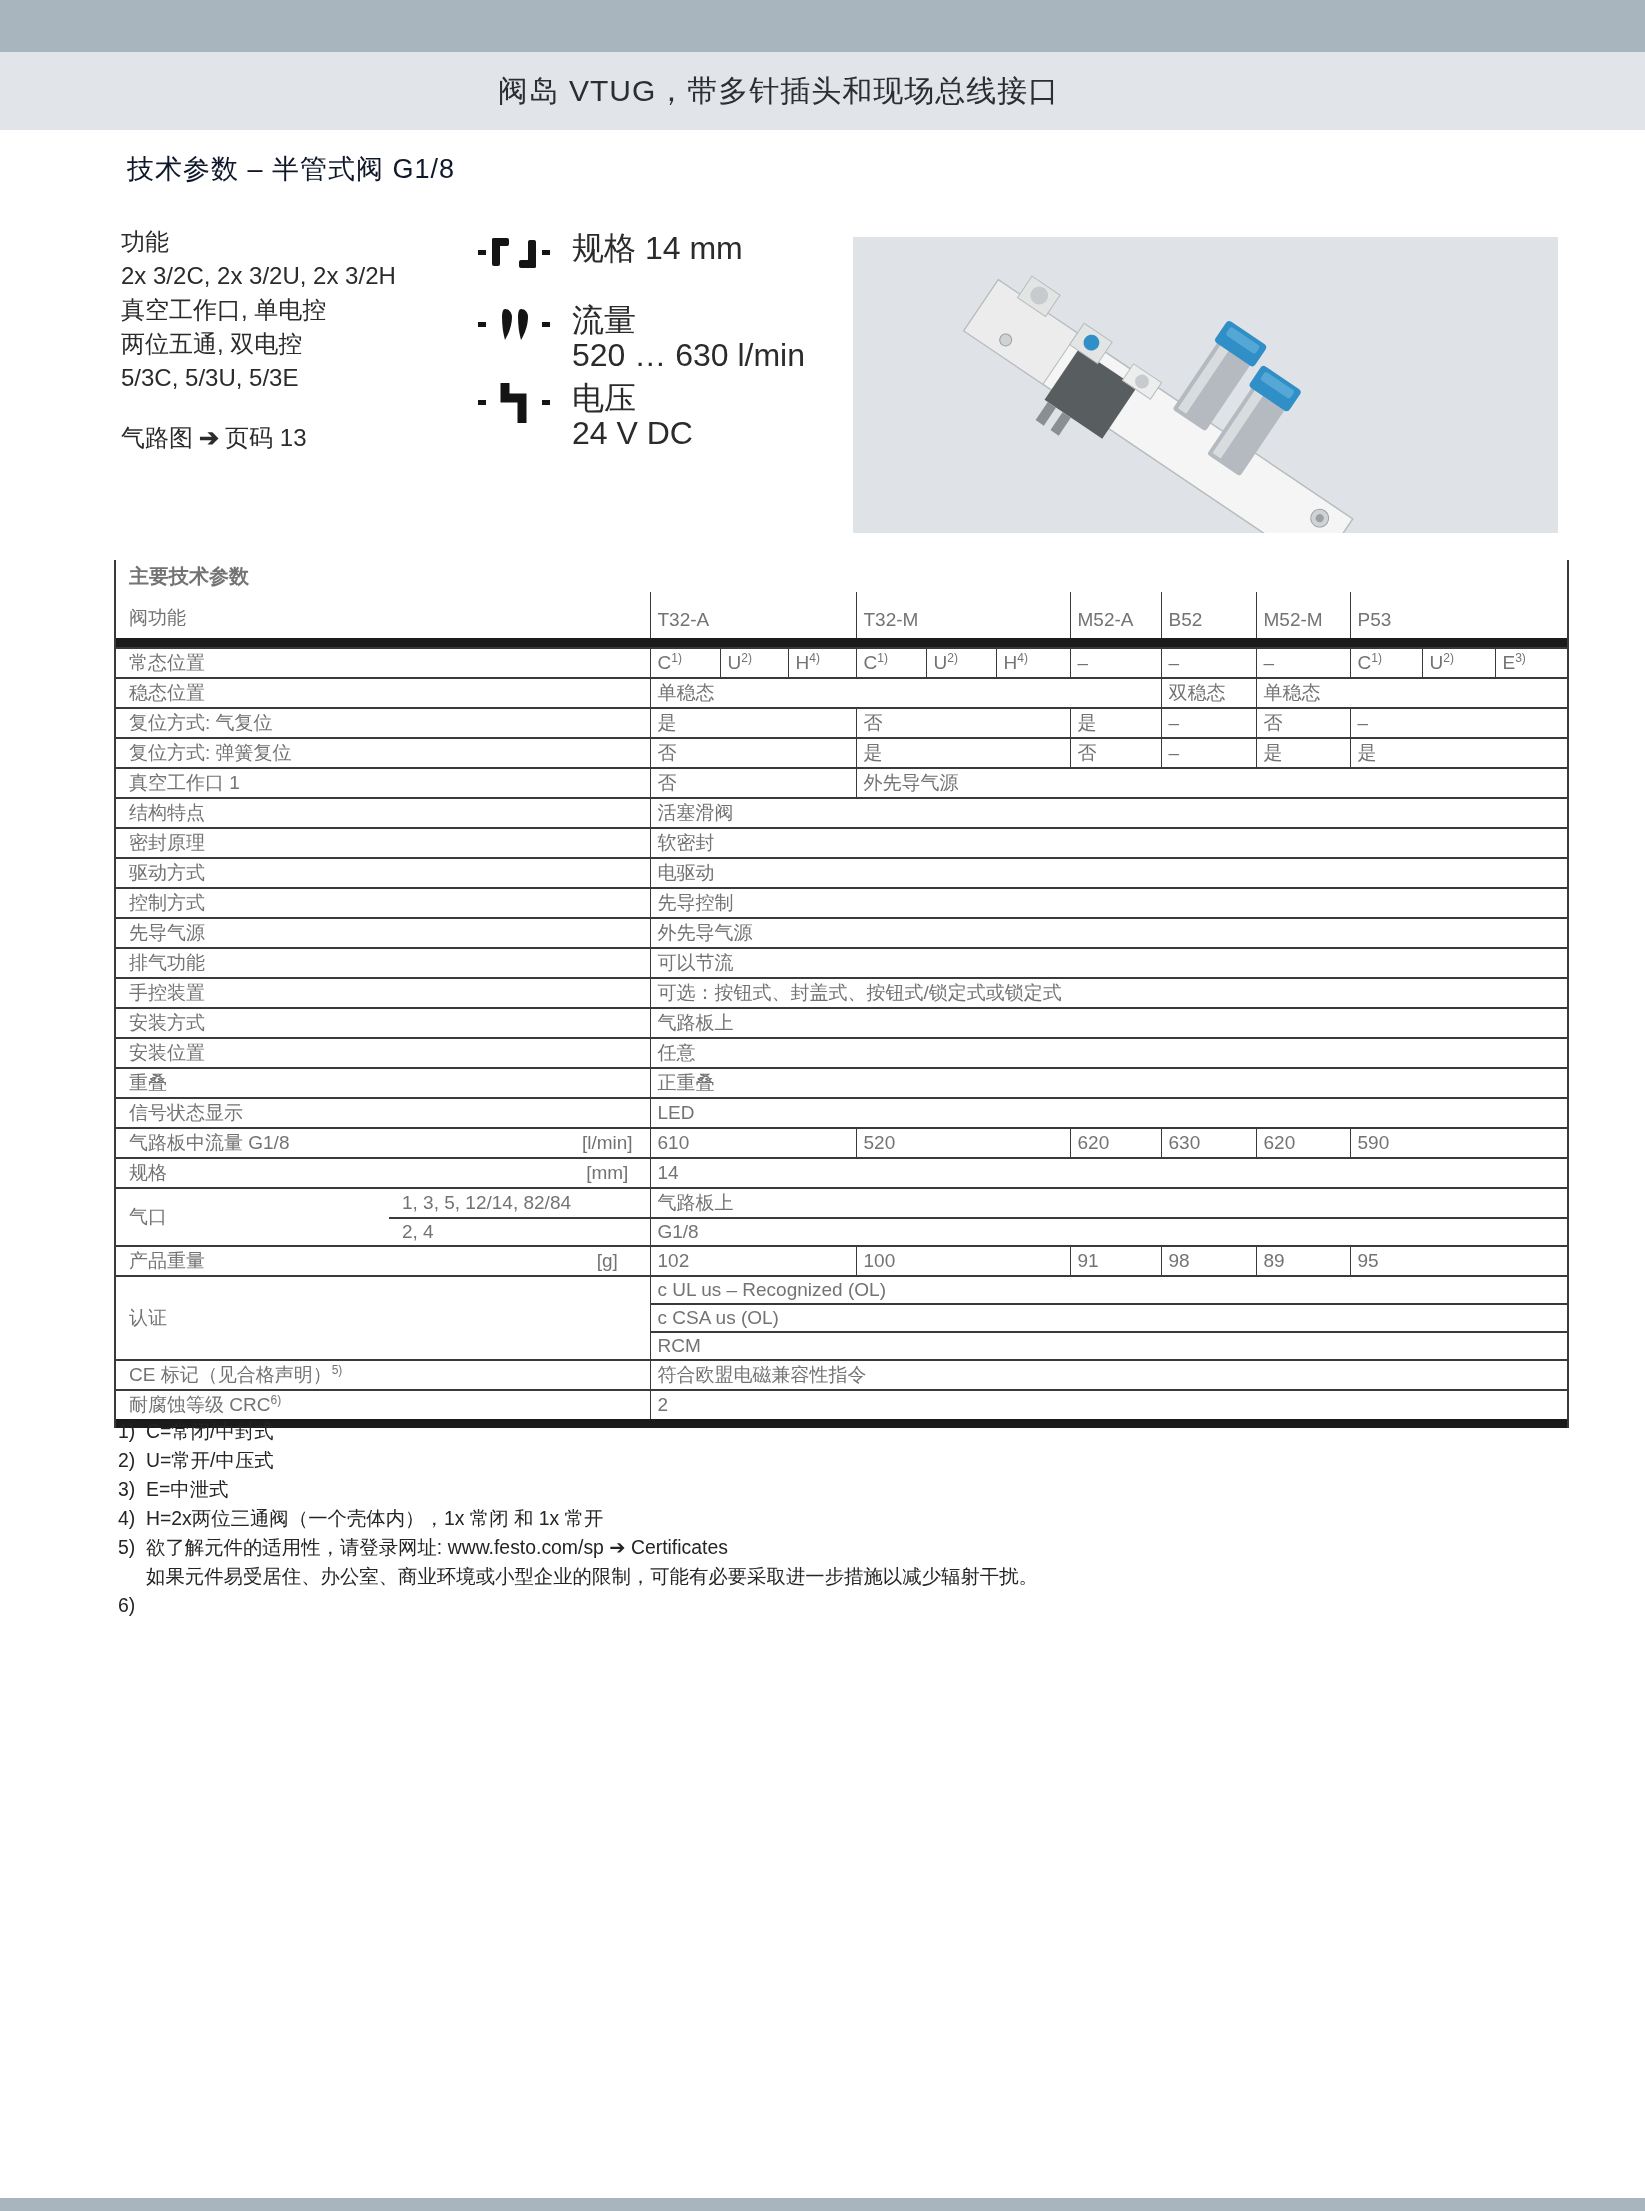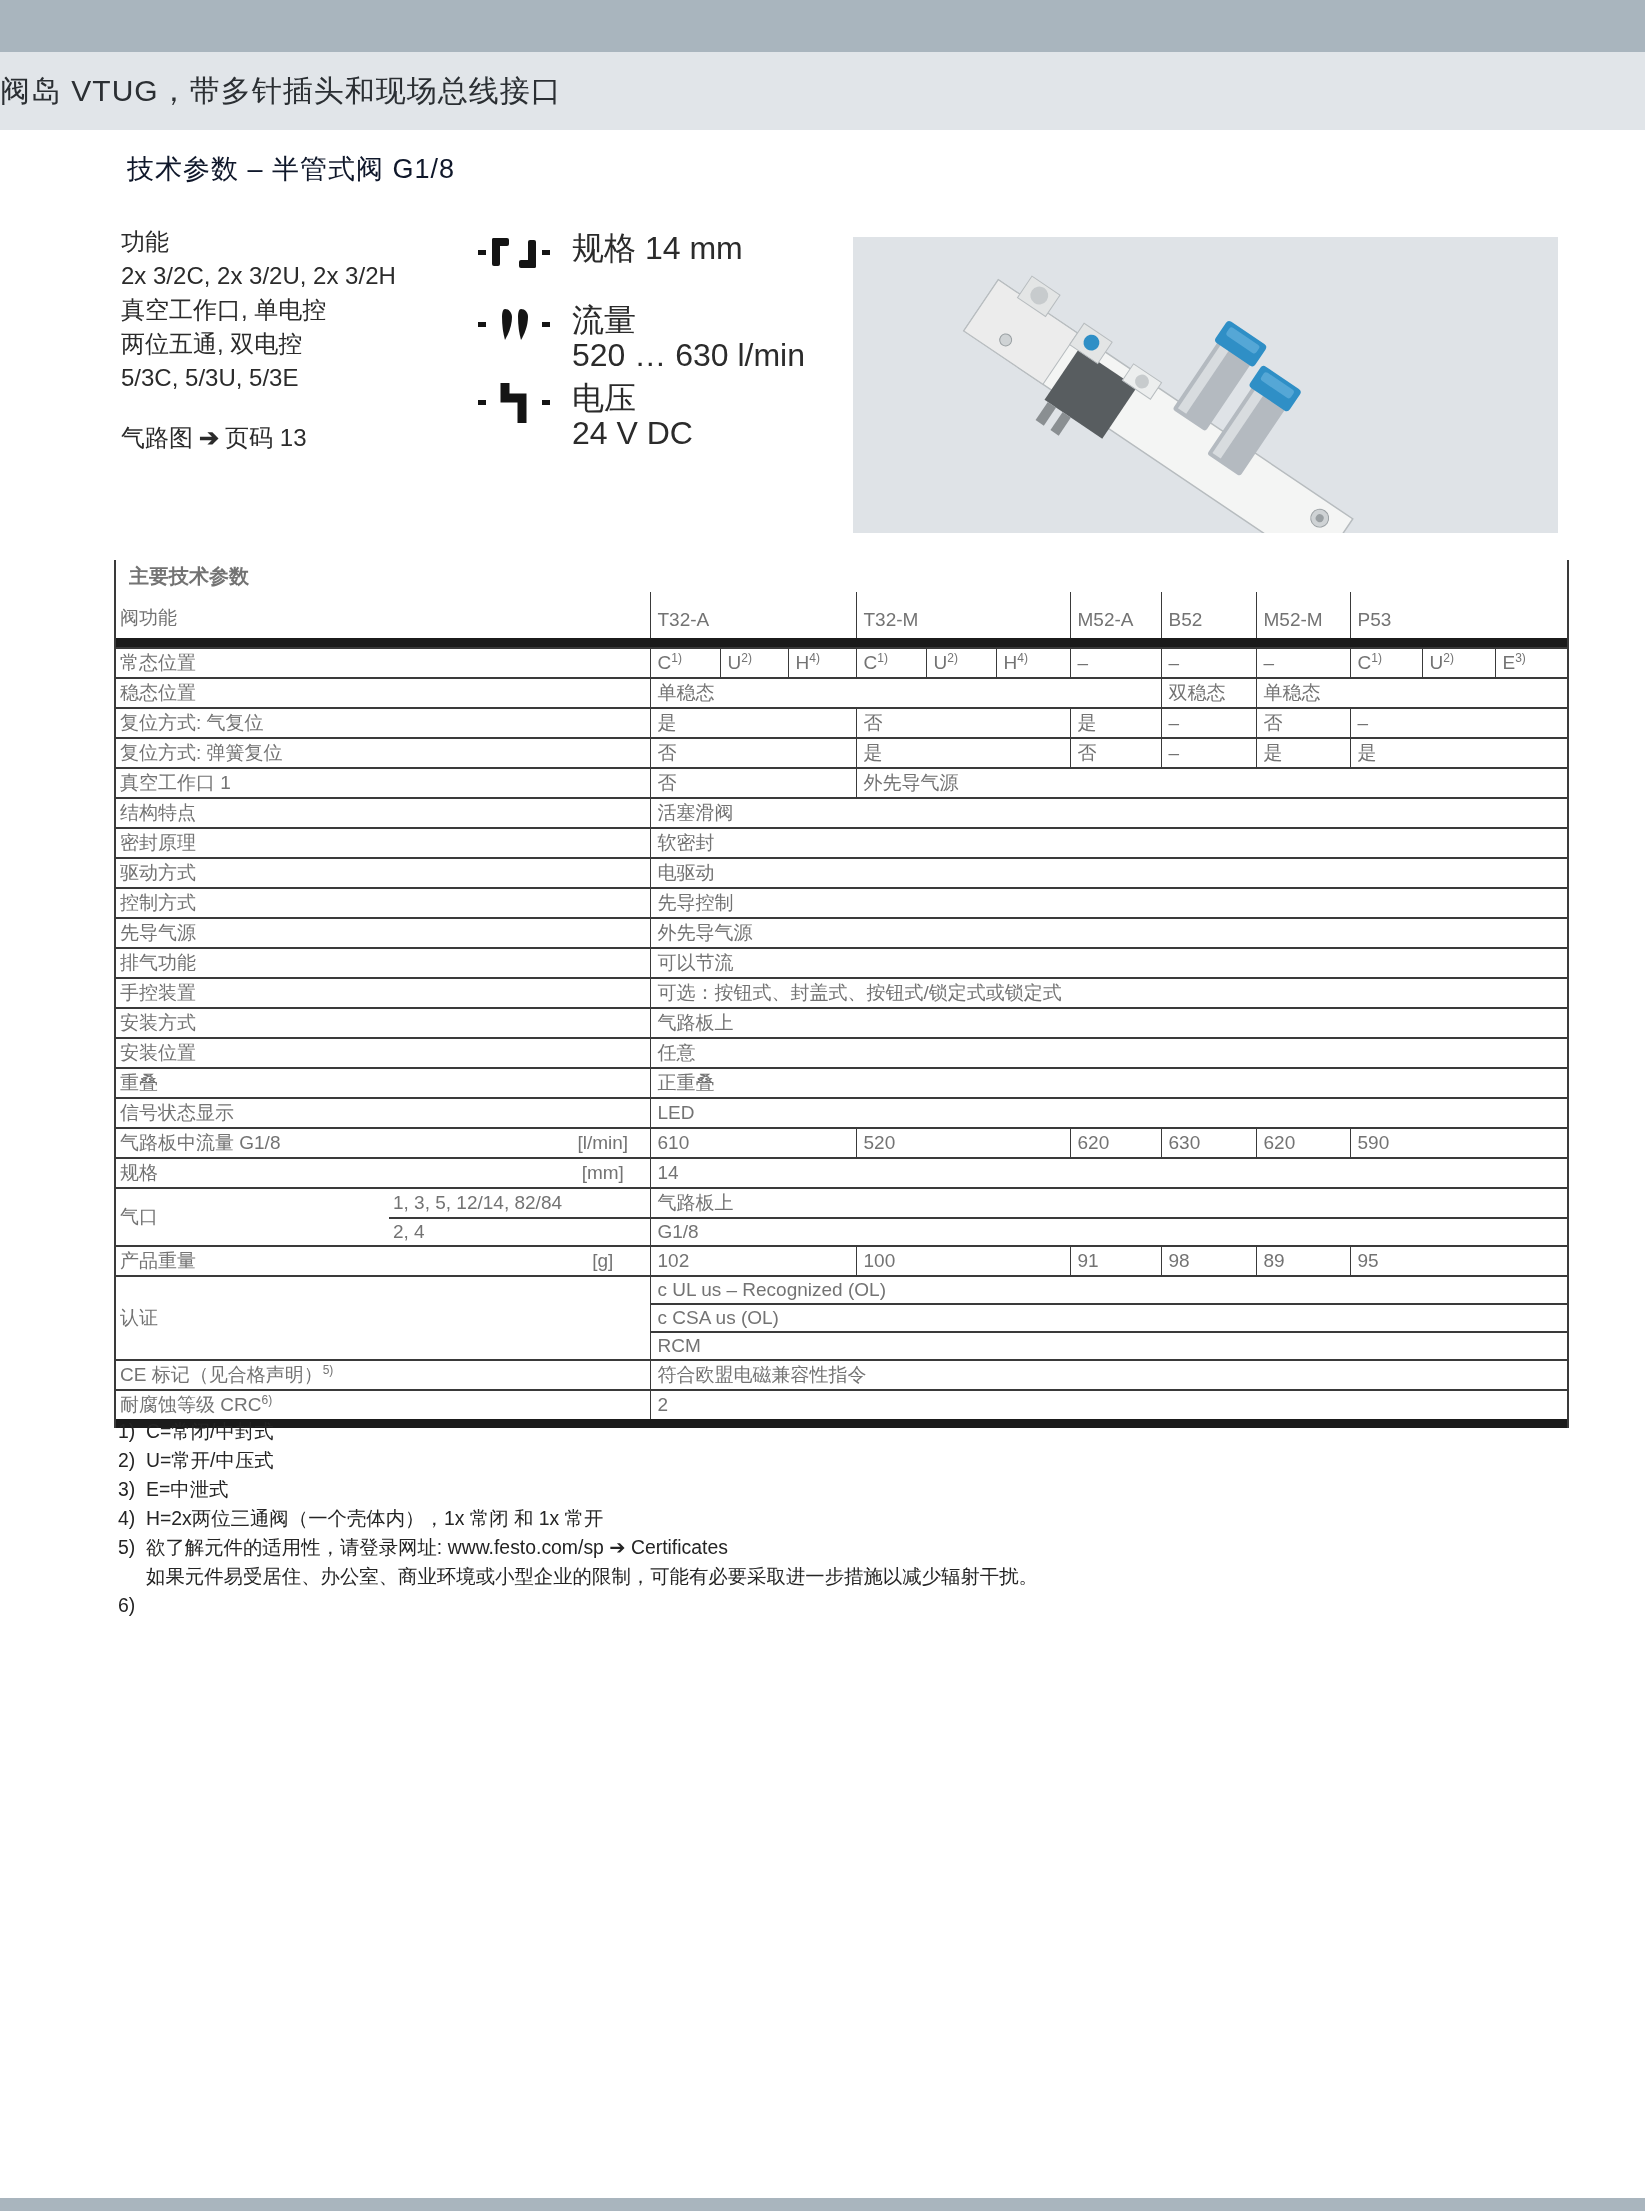--- a/index.html
+++ b/index.html
@@ -3,21 +3,21 @@
 <meta charset="utf-8">
 <style>
   html,body{margin:0;padding:0;}
   body{
     width:1646px;height:2212px;position:relative;background:#ffffff;
     font-family:"Liberation Sans",sans-serif;color:#1c1c1c;overflow:hidden;
   }
   .topbar{position:absolute;left:0;top:0;width:1646px;height:52px;background:#a9b5be;}
   .subbar{
     position:absolute;left:0;top:52px;width:1646px;height:78px;background:#e1e5e9;
-    display:flex;align-items:center;justify-content:flex-start;padding-right:89px;box-sizing:border-box;
+    display:flex;align-items:center;justify-content:center;padding-right:89px;box-sizing:border-box;
     font-size:30px;color:#2b2f33;letter-spacing:1px;
   }
   .page-title{position:absolute;left:127px;top:151px;font-size:27px;color:#0f172a;letter-spacing:1px;}
   .features{position:absolute;left:121px;top:225px;font-size:24px;color:#2b2b2b;}
   .features .feat-line{line-height:34px;white-space:nowrap;}
   .circuit-link{position:absolute;left:121px;top:422px;font-size:24px;color:#2b2b2b;white-space:nowrap;}
   .circuit-link .arrow{font-weight:bold;margin:0 6px;}
   .spec-item{position:absolute;left:478px;display:flex;align-items:flex-start;}
   .spec-icon{width:72px;flex:0 0 72px;margin-top:2px;}
   .spec-text{margin-left:22px;font-size:32px;color:#2b2b2b;line-height:35px;white-space:nowrap;}
@@ -26,21 +26,21 @@
   table.spec{
     position:absolute;left:114px;top:560px;width:1448px;
     border-collapse:collapse;table-layout:fixed;
     border-left:2px solid #3a3a3a;border-right:2px solid #3a3a3a;
     font-size:19px;color:#737373;
   }
   table.spec td{
     border-top:2px solid #3a3a3a;height:24px;padding:1px 6px 1px 7px;
     vertical-align:middle;white-space:nowrap;overflow:hidden;
   }
-  table.spec td.left{padding-left:4px;}
+  table.spec td.left{padding-left:13px;}
   table.spec td.unit{text-align:center;padding-right:8px;}
   table.spec td.data{border-left:1.6px solid #3a3a3a;}
   table.spec tr.title-row td{border-top:none;font-weight:bold;font-size:20px;height:30px;padding-left:13px;}
   table.spec tr.fn-row td{border-top:none;height:38px;vertical-align:bottom;padding-bottom:7px;}
   table.spec tr.bar td{background:#1b1b1b;height:9px;padding:0;border-top:none;border-left:none;}
   table.spec sup{font-size:12px;vertical-align:super;line-height:0;}
   
   .footnotes{position:absolute;left:118px;top:1417px;font-size:19.4px;color:#242424;}
   .fn-item{display:flex;}
   .fn-num{flex:0 0 28px;line-height:29px;}

